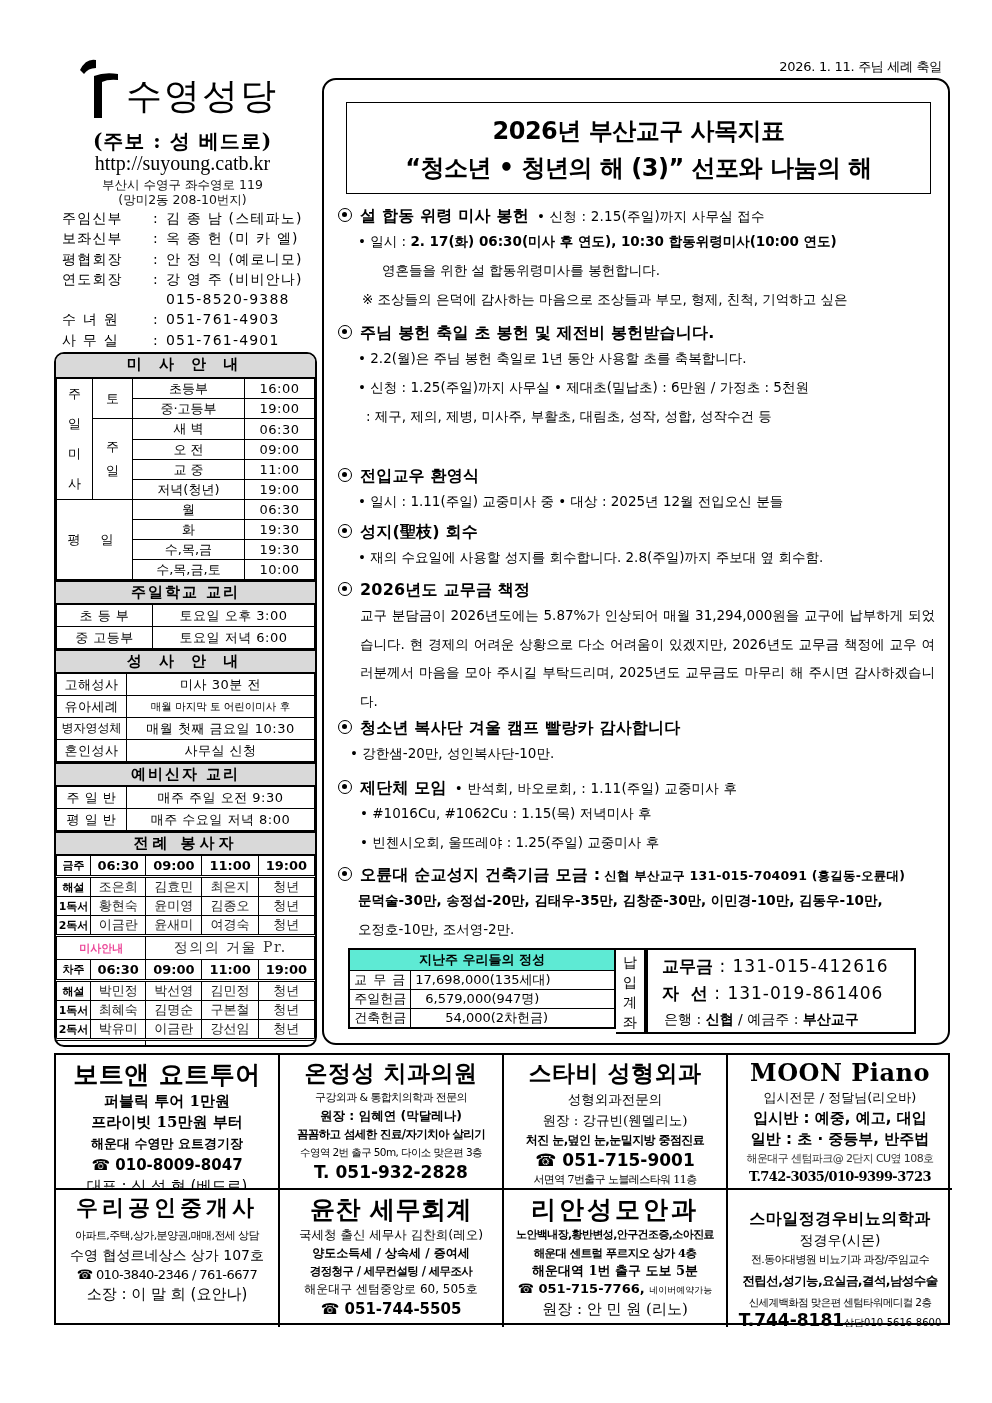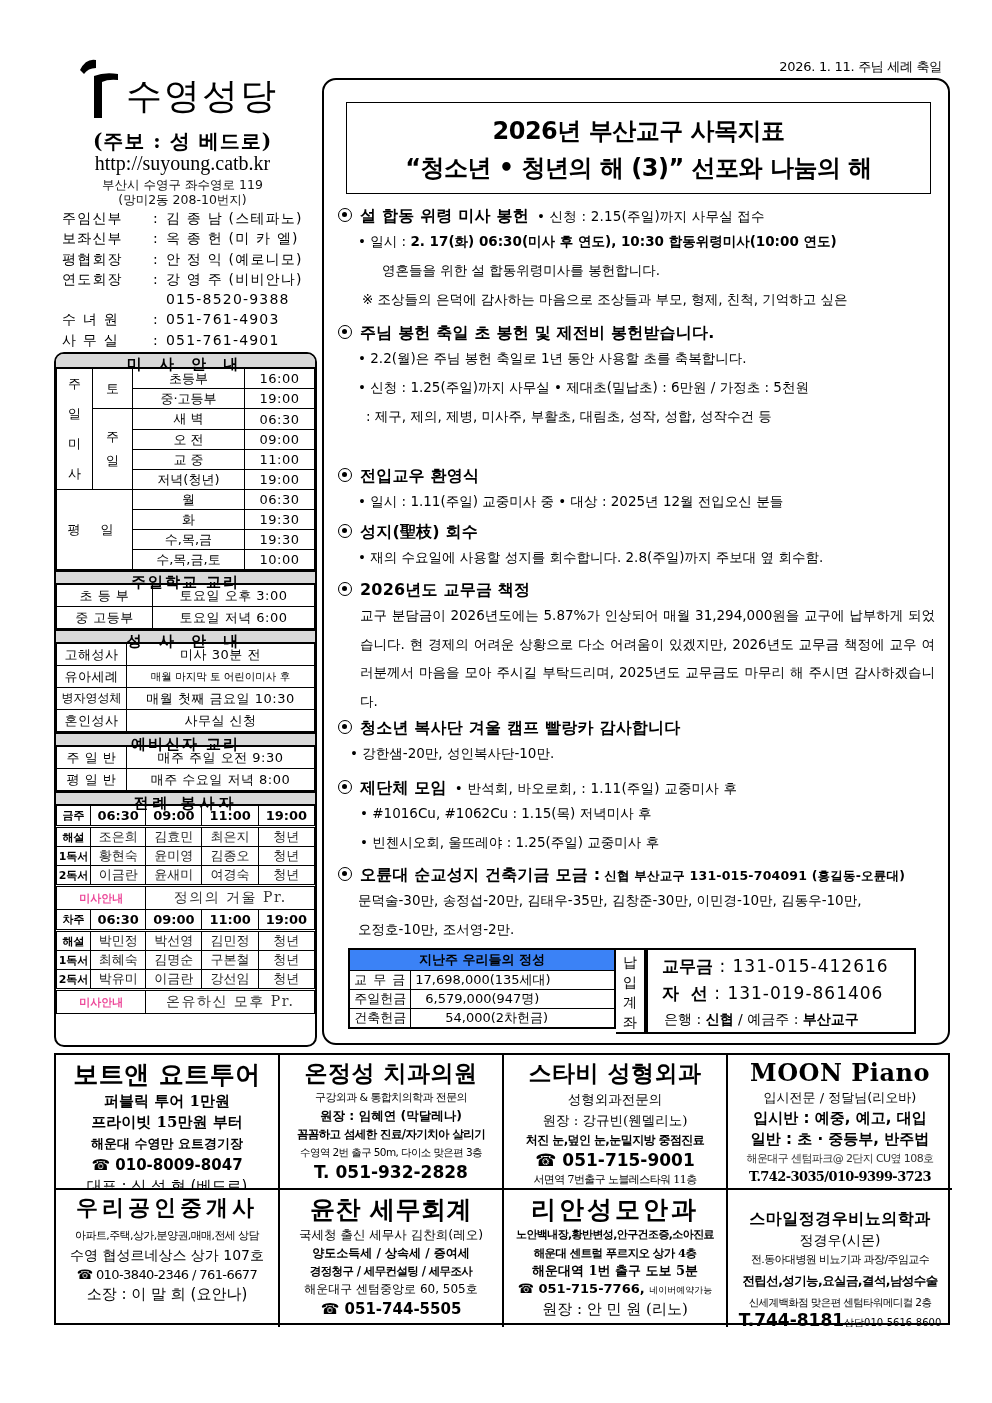--- a/index.html
+++ b/index.html
@@ -17,21 +17,21 @@
   .address { position: absolute; left: 55px; top: 177px; width: 255px; text-align: center; font-size: 12.5px; line-height: 15px; color: #111; }
   .staff { position: absolute; left: 62px; top: 208px; width: 250px; font-size: 14px; line-height: 20.3px; letter-spacing: 1.2px; }
   .staff-row { display: flex; white-space: nowrap; }
   .staff-row .k { width: 84px; display: flex; justify-content: space-between; }
   .staff-row .c { width: 20px; text-align: center; }
   .staff-row .v { flex: 1; }
   .staff-row.indent .v { padding-left: 104px; }
 
   
   .left-panel { position: absolute; left: 54px; top: 352px; width: 263px; height: 695px; border: 2px solid #000; border-radius: 10px; overflow: hidden; }
-  .sec-head { background: #d9d9d9; text-align: center; font-weight: bold; font-size: 15px; letter-spacing: 6px; height: 14px; line-height: 21px; border-bottom: 1.5px solid #000; }
+  .sec-head { background: #d9d9d9; text-align: center; font-weight: bold; font-size: 15px; letter-spacing: 6px; height: 24px; line-height: 21px; border-bottom: 1.5px solid #000; }
   .sec-head.top { border-top: 2px solid #000; }
   table { border-collapse: collapse; width: 100%; }
   .mass td { border: 1px solid #000; font-size: 13px; text-align: center; height: 20px; padding: 0; }
   .mass td.v { font-size: 13px; letter-spacing: 0.5px; }
   .mass td.vert { width: 36px; line-height: 30px; }
   .mass td.vert2 { width: 40px; line-height: 24px; }
   .simple td { border: 1px solid #000; font-size: 13px; text-align: center; height: 22px; padding: 0; letter-spacing: 0.5px; }
   .serv td { border: 1px solid #000; font-size: 13px; text-align: center; height: 17px; padding: 0; color: #222; }
   .serv td.hd { font-weight: bold; font-size: 13px; height: 21px; color: #000; }
   .serv td.lbl { font-weight: bold; font-size: 11px; width: 34px; color: #000; }
@@ -49,21 +49,21 @@
   .n-head .mark { display: inline-block; width: 14px; height: 14px; border: 1.5px solid #000; border-radius: 50%; position: relative; margin-right: 8px; vertical-align: -1px; }
   .n-head .mark::after { content: ""; position: absolute; left: 3px; top: 3px; width: 5px; height: 5px; background: #000; border-radius: 50%; }
   .n-head .sub { font-weight: normal; font-size: 13.5px; margin-left: 8px; }
   .n-line { font-size: 13.5px; margin-left: 18px; white-space: nowrap; height: 29px; line-height: 29px; }
   .n-line .b { font-weight: bold; }
   .n-line.bold { font-weight: bold; }
   .n-para { font-size: 13.5px; margin-left: 22px; line-height: 28.5px; text-align: justify; width: 575px; }
 
   .offer-table { position: absolute; left: 24px; top: 868px; width: 268px; border: 2px solid #000; }
   .offer-table td { border: 1px solid #000; font-size: 13px; height: 19px; padding: 0 4px; white-space: nowrap; }
-  .offer-table td.h { background: #3b82f6; text-align: center; font-weight: bold; height: 21px; }
+  .offer-table td.h { background: #5eead4; text-align: center; font-weight: bold; height: 21px; }
   .offer-table td.k { width: 58px; text-align: center; letter-spacing: 1px; }
   .acct-label { position: absolute; left: 292px; top: 868px; width: 30px; height: 86px; border: 2px solid #000; border-left: none; font-size: 14px; text-align: center; line-height: 20px; padding-top: 2px; }
   .acct-box { position: absolute; left: 322px; top: 868px; width: 270px; height: 86px; border: 2px solid #000; padding: 5px 0 0 14px; }
   .acct-box .r { font-size: 17px; height: 27px; white-space: nowrap; letter-spacing: 1px; }
   .acct-box .r b { letter-spacing: 0; }
   .acct-box .r.small { font-size: 14px; padding-left: 2px; letter-spacing: 0; margin-top: 2px; }
 
   
   .ads { position: absolute; left: 54px; top: 1053px; width: 896px; height: 272px; border: 2px solid #000; display: grid; grid-template-columns: 224px 224px 224px 224px; grid-template-rows: 135px 137px; }
   .ad { border-right: 2px solid #000; border-bottom: 2px solid #000; text-align: center; overflow: hidden; padding-top: 3px; }
@@ -351,21 +351,21 @@
   </div>
 
   <div class="notice" style="top:698px;">
     <div class="n-head"><span class="mark"></span><span>제단체 모임</span><span class="sub">• 반석회, 바오로회, : 1.11(주일) 교중미사 후</span></div>
     <div class="n-line" style="margin-left:22px;">• #1016Cu, #1062Cu : 1.15(목) 저녁미사 후</div>
     <div class="n-line" style="margin-left:22px;">• 빈첸시오회, 울뜨레야 : 1.25(주일) 교중미사 후</div>
   </div>
 
   <div class="notice" style="top:785px;">
     <div class="n-head"><span class="mark"></span><span>오륜대 순교성지 건축기금 모금 :</span><span class="sub" style="font-size:12.5px;font-weight:bold;margin-left:4px;">신협 부산교구 131-015-704091 (홍길동-오륜대)</span></div>
-    <div class="n-line" style="margin-left:20px;">문덕술-30만, 송정섭-20만, 김태우-35만, 김창준-30만, 이민경-10만, 김동우-10만,</div>
+    <div class="n-line" style="margin-left:20px;font-weight:bold;">문덕술-30만, 송정섭-20만, 김태우-35만, 김창준-30만, 이민경-10만, 김동우-10만,</div>
     <div class="n-line" style="margin-left:20px;">오정호-10만, 조서영-2만.</div>
   </div>
 
   <table class="offer-table">
     <tbody>
         <tr>
           <td colspan="2" class="h">지난주 우리들의 정성</td>
         </tr>
     <tr>
           <td class="k">교 무 금</td>

